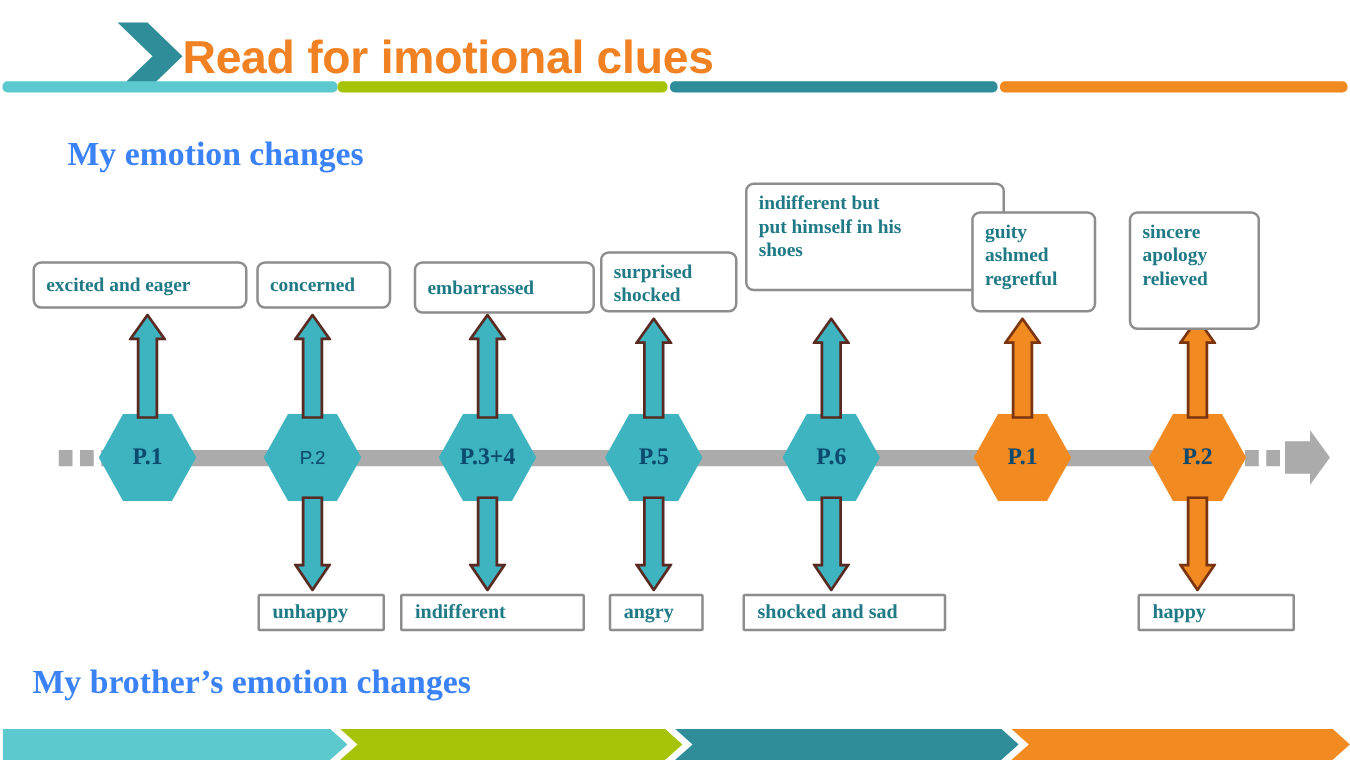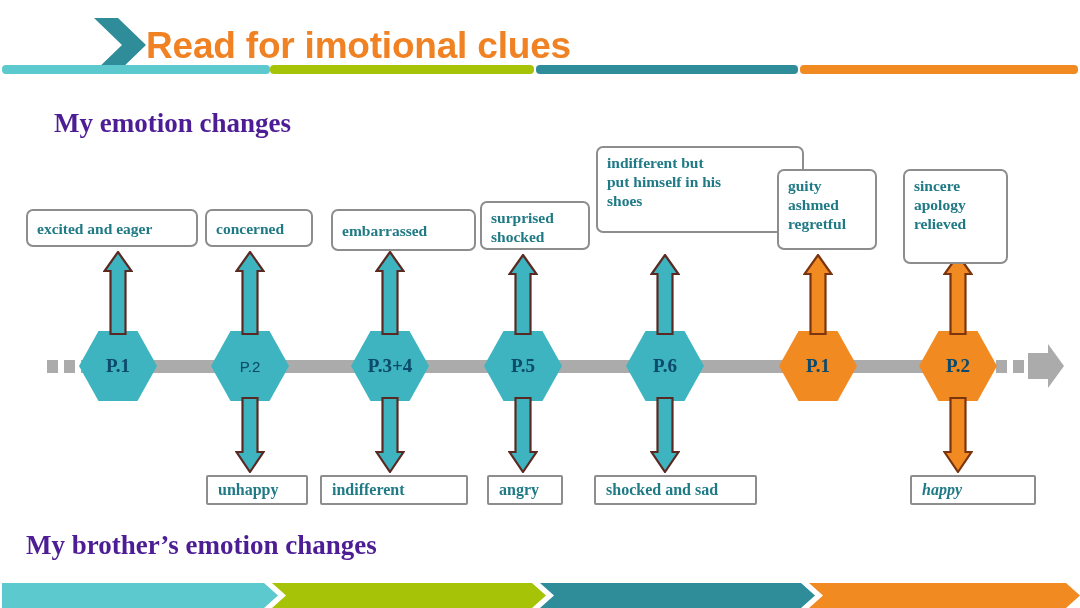--- a/index.html
+++ b/index.html
@@ -24,21 +24,21 @@
   .hb1{left:2px;width:268px;background:#5CC9CE;}
   .hb2{left:270px;width:264px;background:#A8C川;}
   .hb2{left:270px;width:264px;background:#A6C307;}
   .hb3{left:536px;width:262px;background:#2E8D99;}
   .hb4{left:800px;width:278px;background:#F28A22;}
 
   
   .sec-title{
     position:absolute;
     font-family:"Liberation Serif", serif;
-    font-weight:bold;font-size:27px;color:#4c1d95;
+    font-weight:bold;font-size:27px;color:#3b82f6;
     white-space:nowrap;
   }
   .sec-top{left:54px;top:108px;}
   .sec-bottom{left:26px;top:530px;}
 
   
   .tbox{
     position:absolute;
     border:2px solid #8D8D8D;
     border-radius:7px;
@@ -216,21 +216,21 @@
       </div>
       <div class="bbox" style="left: 320px; top: 475px; width: 148px; height: 30px;">
         <span>indifferent</span>
       </div>
       <div class="bbox" style="left: 487px; top: 475px; width: 76px; height: 30px;">
         <span>angry</span>
       </div>
       <div class="bbox" style="left: 594px; top: 475px; width: 163px; height: 30px;">
         <span>shocked and sad</span>
       </div>
-      <div class="bbox" style="left: 910px; top: 475px; width: 126px; height: 30px; font-style: italic;">
+      <div class="bbox" style="left: 910px; top: 475px; width: 126px; height: 30px;">
         <span>happy</span>
       </div>
     </div>
 
   <div class="ftr" id="footer-bar">
       <div style="position: absolute; left: 2px; top: 0px; width: 276px; height: 25px; background: rgb(92, 201, 206); clip-path: polygon(0px 0px, calc(100% - 14px) 0px, 100% 50%, calc(100% - 14px) 100%, 0px 100%, 0px 50%);"></div>
       <div style="position: absolute; left: 272px; top: 0px; width: 274px; height: 25px; background: rgb(166, 195, 7); clip-path: polygon(0px 0px, calc(100% - 14px) 0px, 100% 50%, calc(100% - 14px) 100%, 0px 100%, 14px 50%);"></div>
       <div style="position: absolute; left: 540px; top: 0px; width: 275px; height: 25px; background: rgb(46, 141, 153); clip-path: polygon(0px 0px, calc(100% - 14px) 0px, 100% 50%, calc(100% - 14px) 100%, 0px 100%, 14px 50%);"></div>
       <div style="position: absolute; left: 809px; top: 0px; width: 271px; height: 25px; background: rgb(242, 138, 34); clip-path: polygon(0px 0px, calc(100% - 14px) 0px, 100% 50%, calc(100% - 14px) 100%, 0px 100%, 14px 50%);"></div>
     </div>

